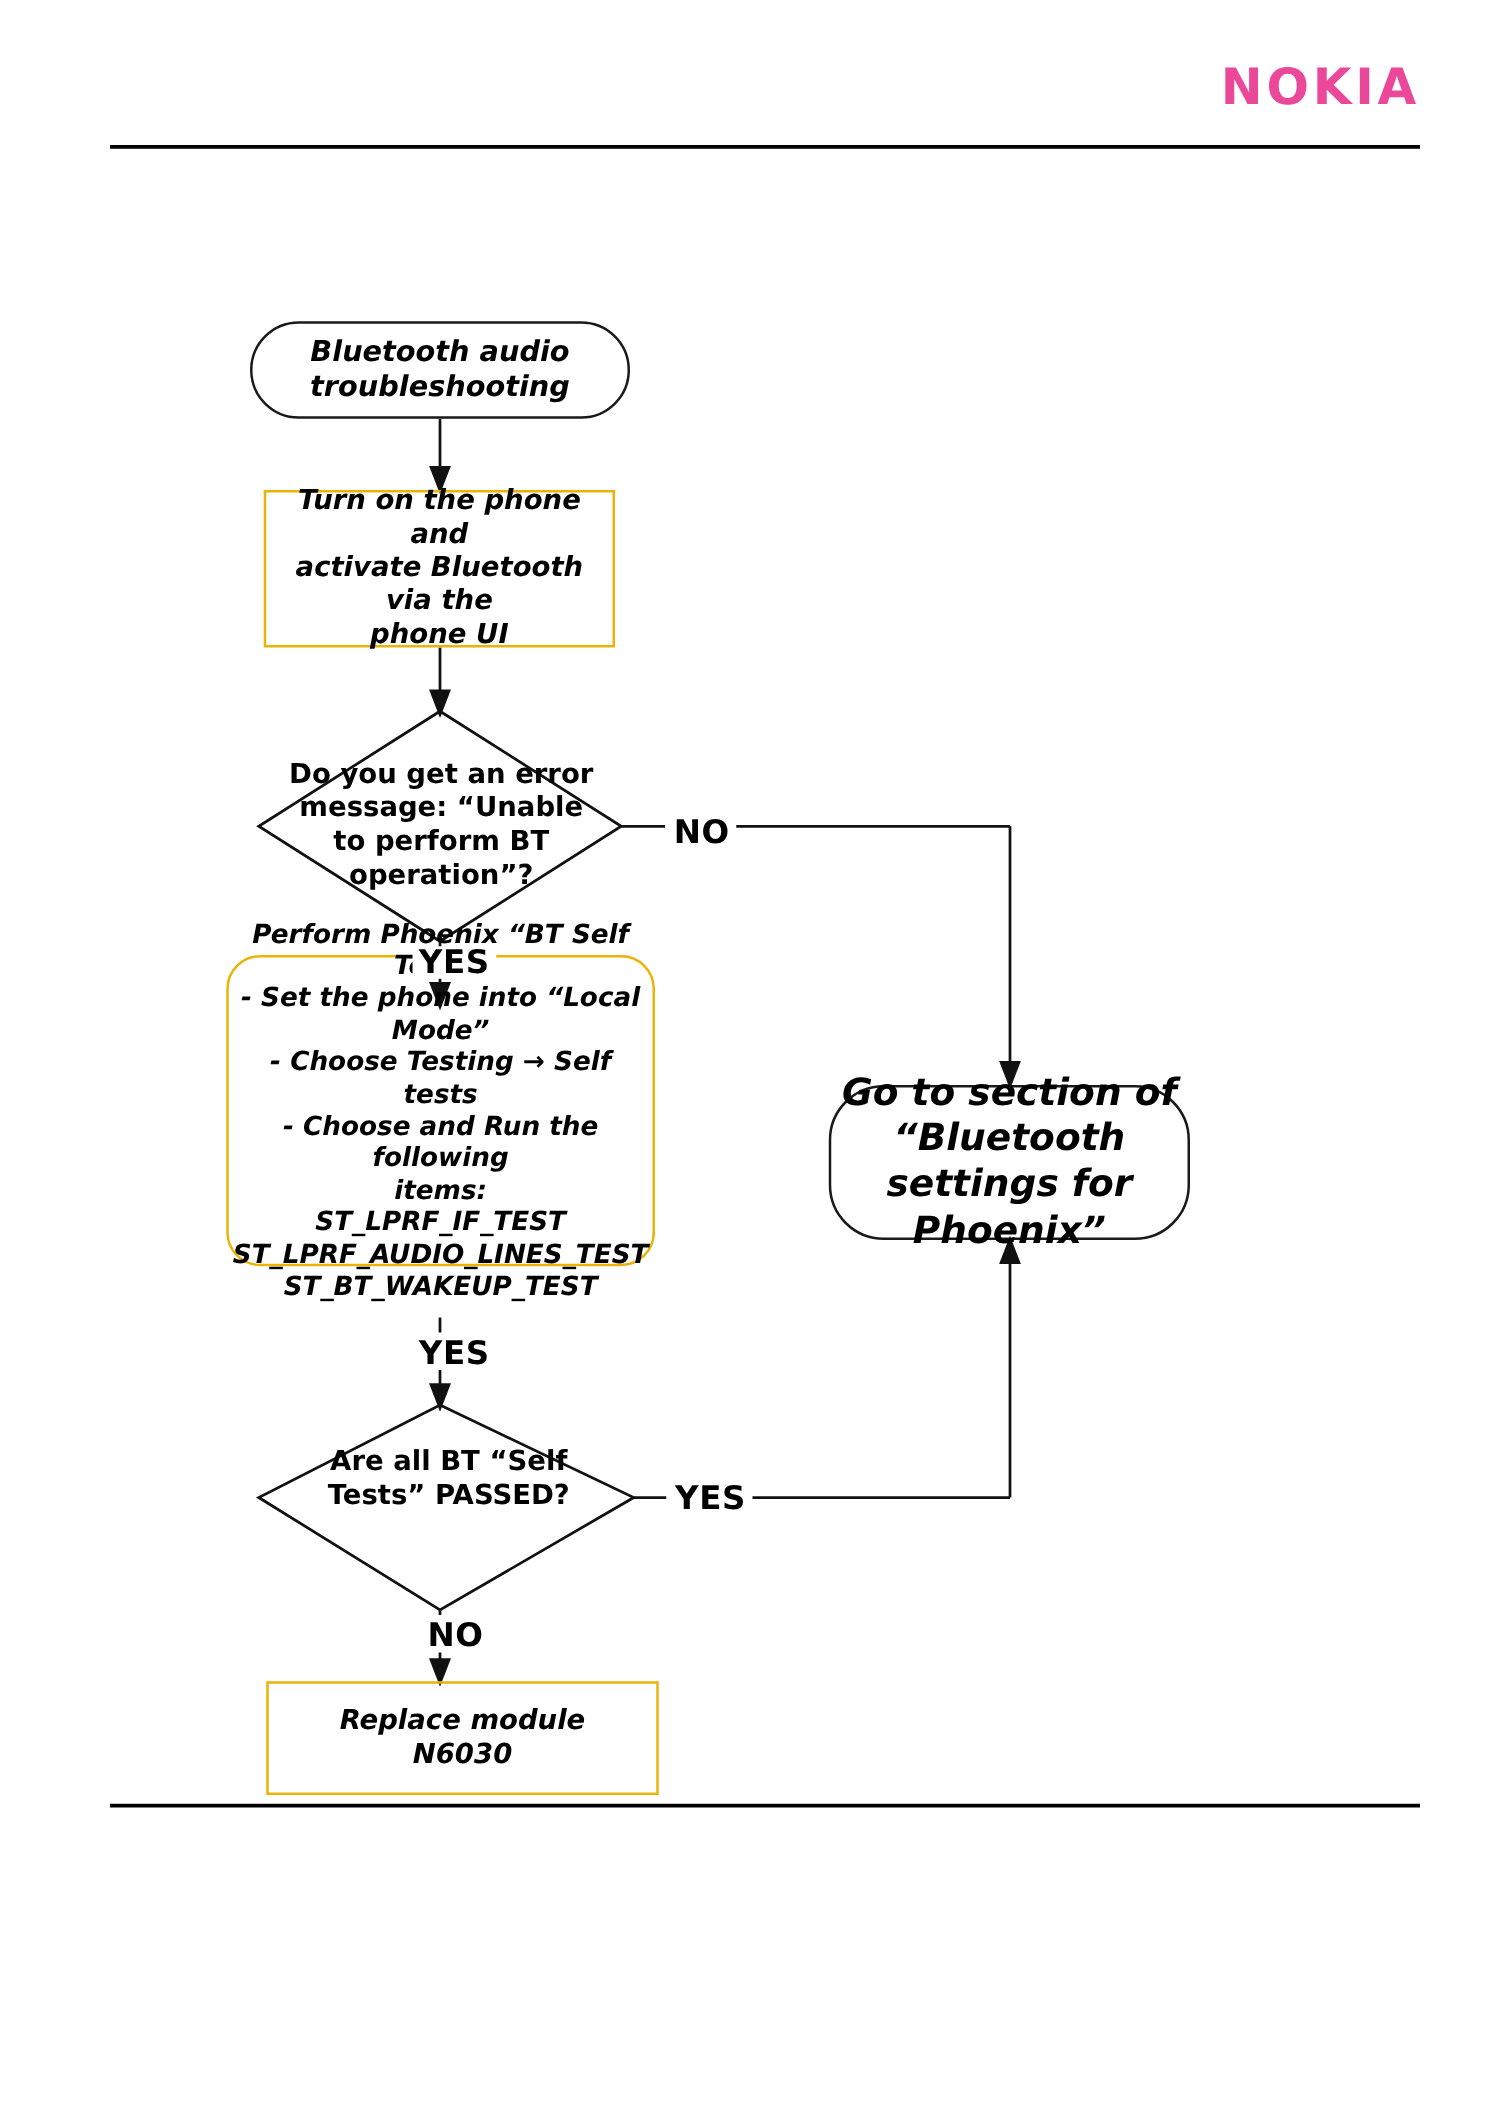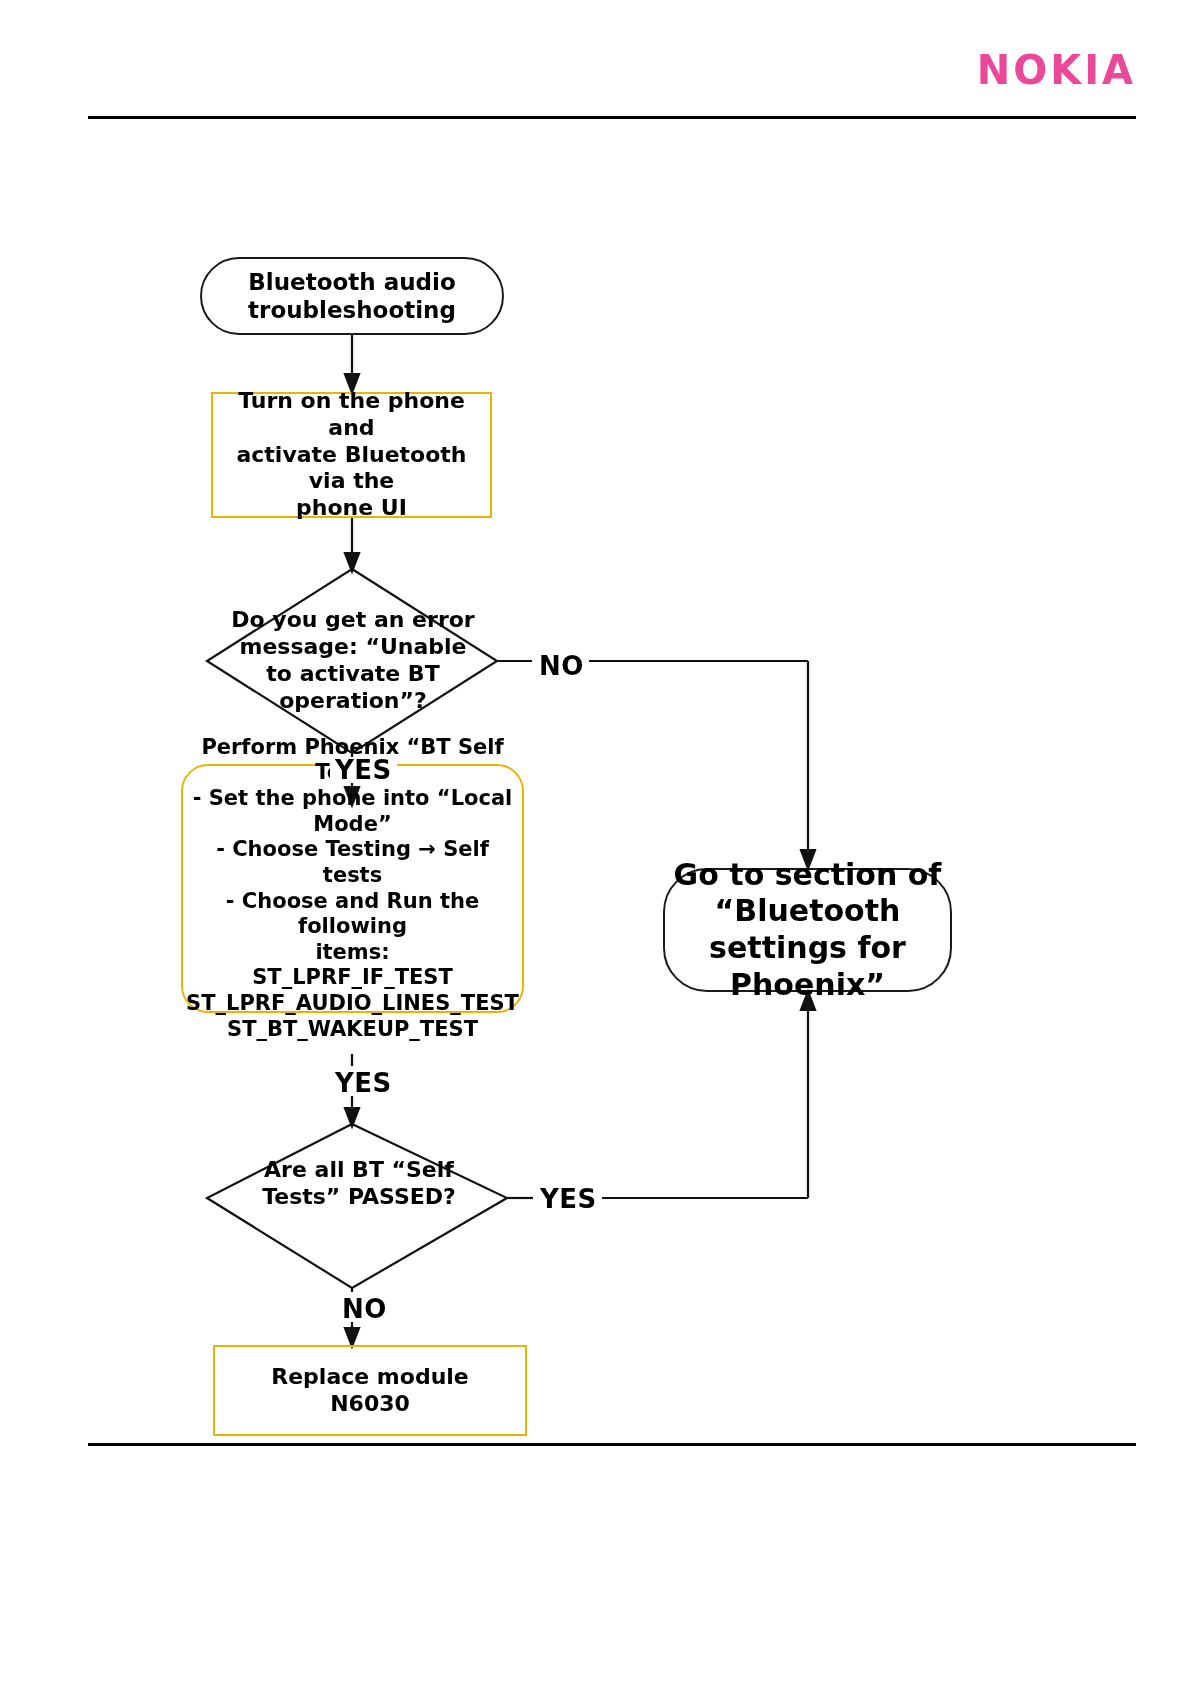--- a/index.html
+++ b/index.html
@@ -61,21 +61,21 @@
     position: absolute;
     box-sizing: border-box;
     display: flex;
     align-items: center;
     justify-content: center;
     text-align: center;
     font-weight: bold;
     line-height: 1.22;
     background: transparent;
   }
-  .node .txt { width: 100%; padding: 0 6px; white-space: pre-line; }
+  .node .txt { width: 100%; padding: 0 6px; white-space: pre-line; font-style: italic; }
 
   .terminator {
     border: 2px solid #1a1a1a;
     border-radius: 44px;
   }
   .process {
     border: 2px solid #eab308;
   }
   .decision-label {
     position: absolute;
@@ -165,21 +165,21 @@
 
     <div class="node process" id="node-turnon">
       <span class="txt">Turn on the phone and
 activate Bluetooth via the
 phone UI</span>
     </div>
 
     <div class="decision-label" id="dec-error-lbl">
       <span class="txt">Do you
 get an error message:
-“Unable to activate
+“Unable to perform
 BT operation”?</span>
     </div>
 
     <div class="node process" id="node-phoenix">
       <span class="txt">Perform Phoenix “BT Self Tests”
 - Set the phone into “Local Mode”
 - Choose Testing → Self tests
 - Choose and Run the following
 items:
 ST_LPRF_IF_TEST

